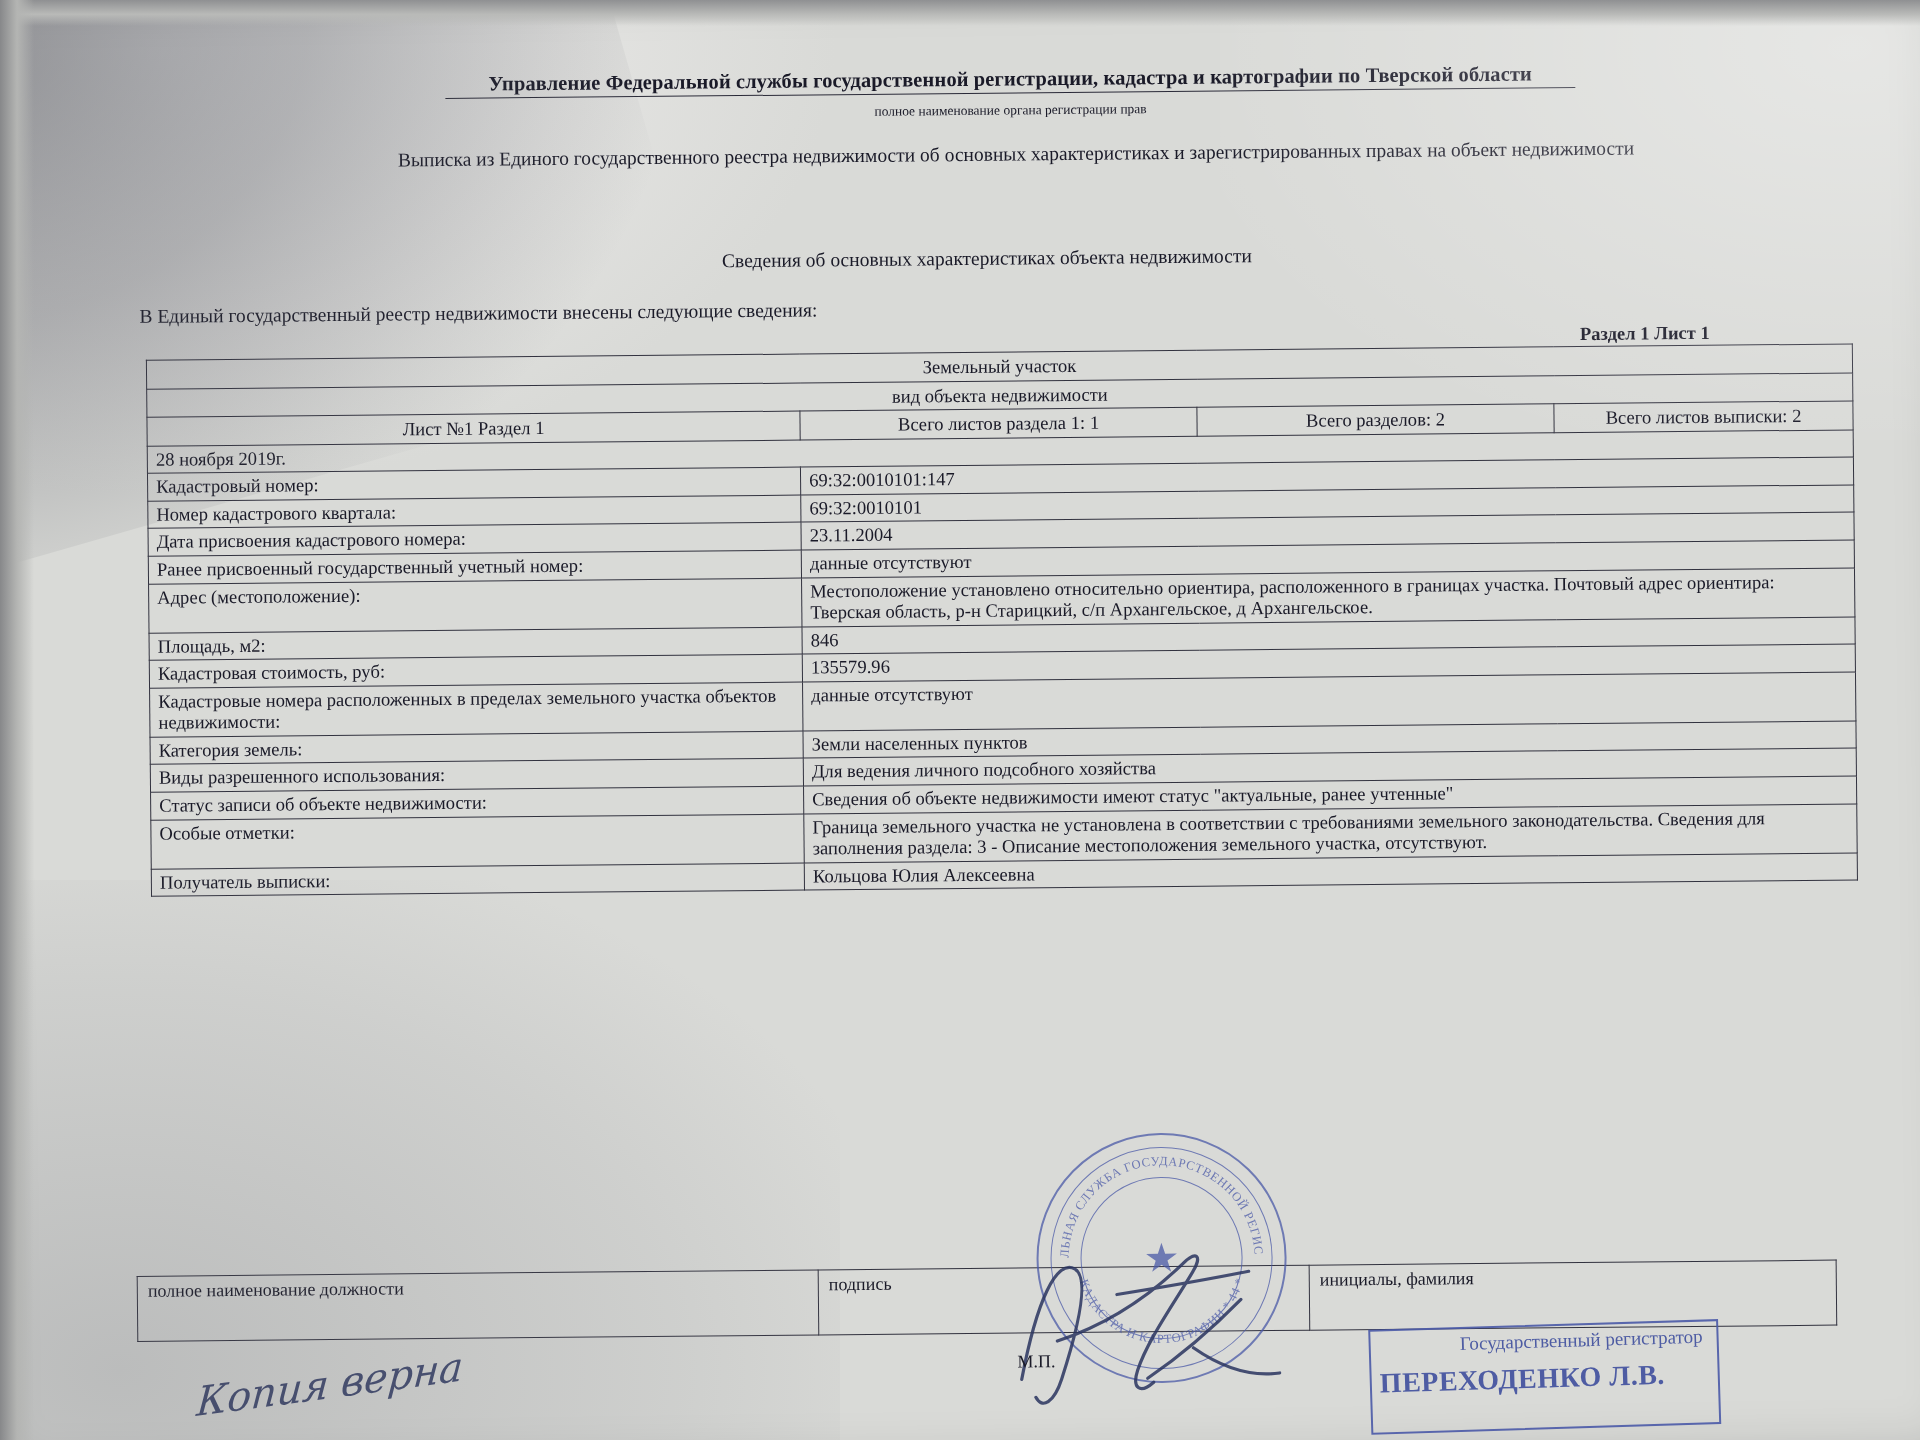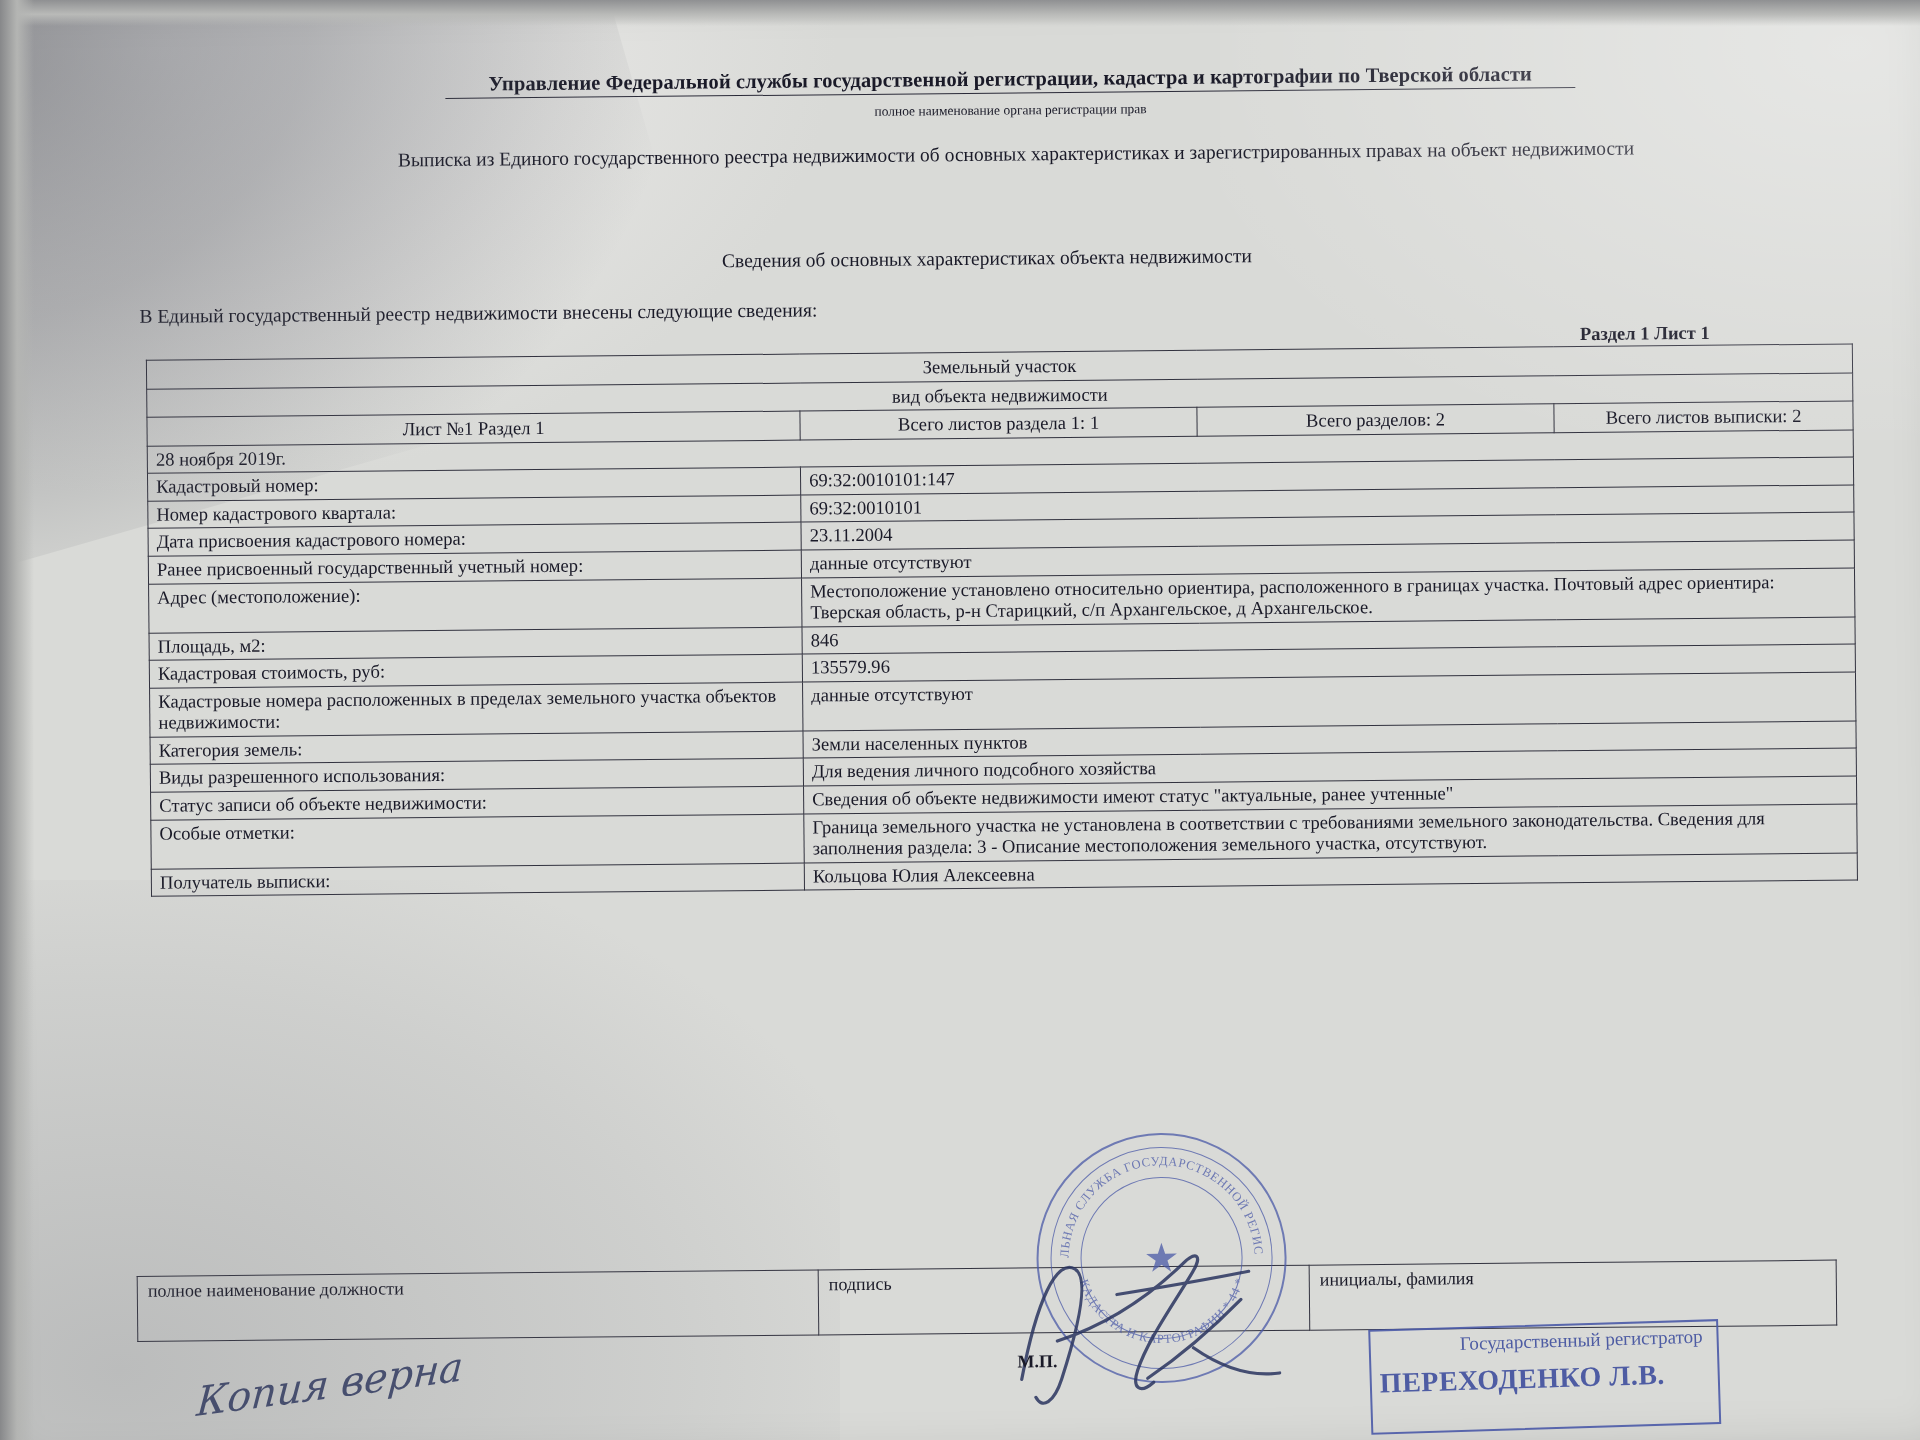--- a/index.html
+++ b/index.html
@@ -155,21 +155,21 @@
     border: 1.4px solid #32323f;
     height: 56px;
     padding: 4px 10px;
     vertical-align: top;
   }
   .mp {
     position: absolute;
     left: 1010px;
     top: 1352px;
     font-size: 18px;
-    font-weight: bold;
+    font-weight: normal;
     z-index: 30;
   }
 
   
   #stamp {
     position: absolute;
     left: 1030px;
     top: 1135px;
     width: 250px;
     height: 250px;

